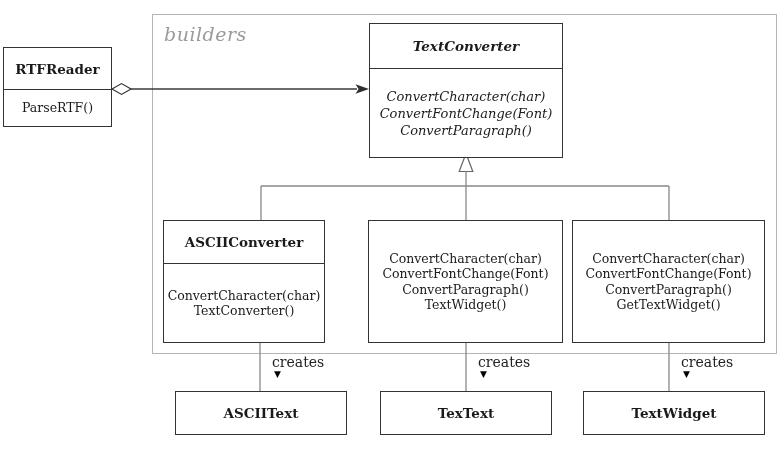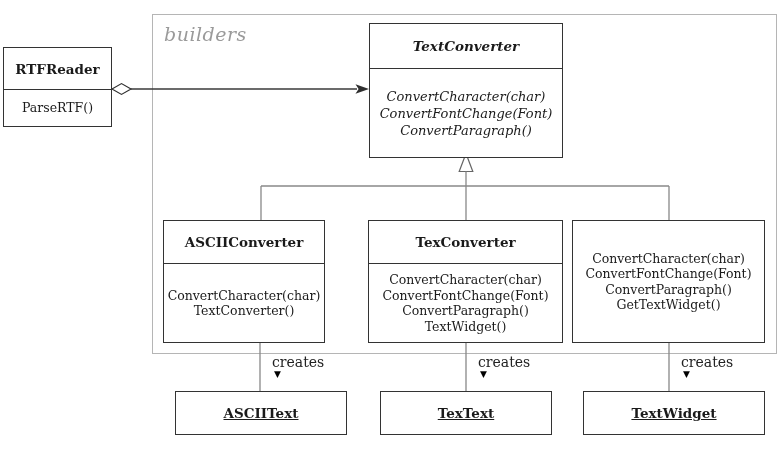--- a/index.html
+++ b/index.html
@@ -30,21 +30,21 @@
     flex:1 1 auto;display:flex;flex-direction:column;align-items:center;
     justify-content:center;font-size:12.5px;line-height:15.5px;
     text-align:center;white-space:nowrap;
   }
   .abstract .ctitle,.abstract .cbody{font-style:italic;}
   .tall .cbody{font-size:13px;line-height:17px;}
   
   .pbox{
     position:absolute;background:#fff;border:1px solid #333;
     box-sizing:border-box;display:flex;align-items:center;justify-content:center;
-    font-weight:700;font-size:13.5px;z-index:3;white-space:nowrap;text-decoration:underline;
+    font-weight:700;font-size:13.5px;z-index:3;white-space:nowrap;
   }
   
   #wires{position:absolute;left:0;top:0;width:784px;height:456px;z-index:2;pointer-events:none;}
   
   .creates-label{
     position:absolute;font-size:14px;color:#222;z-index:4;white-space:nowrap;
   }
   .creates-arrow{
     position:absolute;font-size:9px;color:#000;z-index:4;line-height:1;
     font-family:"DejaVu Sans", sans-serif;
@@ -96,21 +96,20 @@
 
   <div class="cbox" style="left:163px;top:220px;width:162px;height:123px">
     <div class="ctitle" style="height:42px">ASCIIConverter</div>
     <div class="cbody">
       <div>ConvertCharacter(char)</div>
       <div>TextConverter()</div>
     </div>
   </div>
 
   <div class="cbox" style="left:368px;top:220px;width:195px;height:123px">
-    <div class="ctitle" style="height:42px">TexConverter</div>
     <div class="cbody">
       <div>ConvertCharacter(char)</div>
       <div>ConvertFontChange(Font)</div>
       <div>ConvertParagraph()</div>
       <div>TextWidget()</div>
     </div>
   </div>
 
   <div class="cbox" style="left:572px;top:220px;width:193px;height:123px">
     <div class="cbody">

